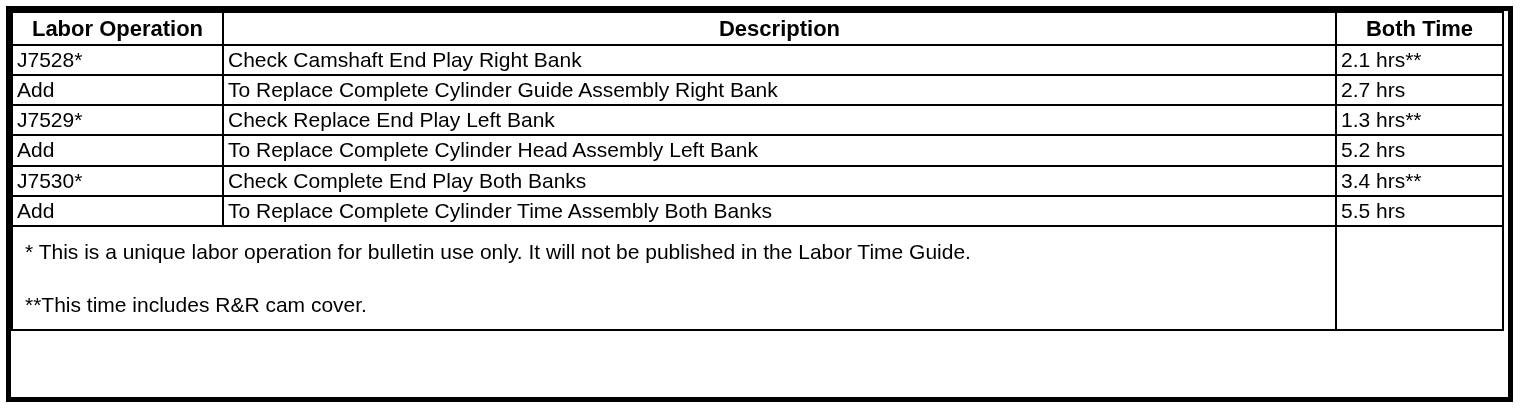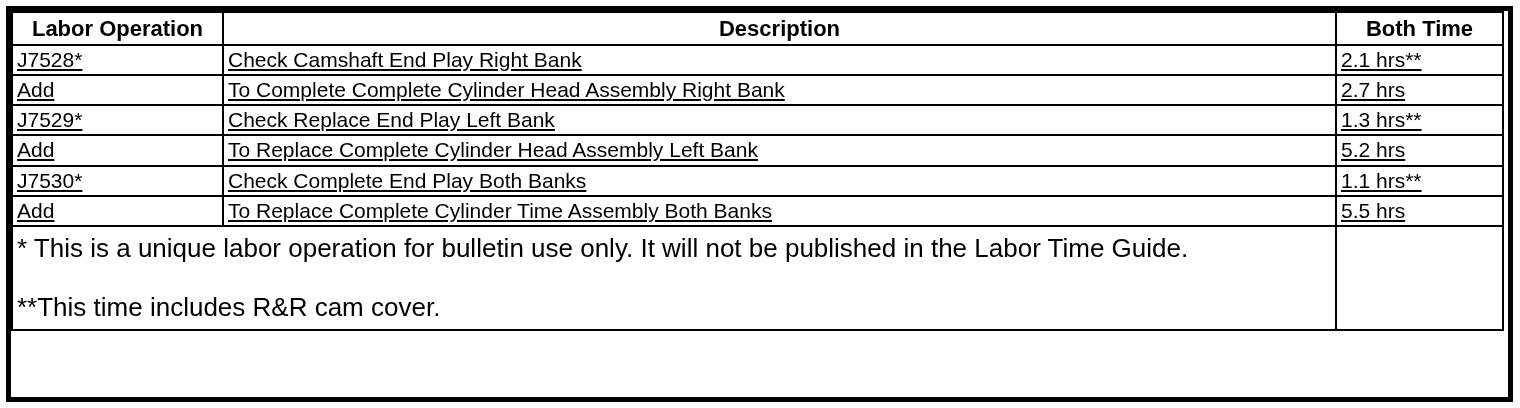--- a/index.html
+++ b/index.html
@@ -42,32 +42,31 @@
     overflow: hidden;
     white-space: nowrap;
   }
   table.labor-table thead th {
     font-weight: bold;
     font-size: 22px;
     height: 33px;
   }
   table.labor-table tbody td {
     height: 20px;
-    text-decoration: underline;
   }
   td.footnotes-cell {
     text-align: left;
     vertical-align: top;
     height: 104px;
     padding: 13px 8px 8px 7px;
     white-space: normal;
   }
   td.footnotes-cell p {
-    margin: 0;
-    font-size: 26px;
+    margin: 8px;
+    font-size: 21px;
     line-height: 1.2;
   }
   td.footnotes-cell p + p {
     margin-top: 28px;
   }
   td.empty-cell {
     height: 104px;
   }
 </style>
 </head>
@@ -88,37 +87,37 @@
       </tr>
     </thead>
     <tbody>
       <tr>
         <td>J7528*</td>
         <td>Check Camshaft End Play Right Bank</td>
         <td>2.1 hrs**</td>
       </tr>
       <tr>
         <td>Add</td>
-        <td>To Complete Complete Cylinder Head Assembly Right Bank</td>
+        <td>To Replace Complete Cylinder Guide Assembly Right Bank</td>
         <td>2.7 hrs</td>
       </tr>
       <tr>
         <td>J7529*</td>
         <td>Check Replace End Play Left Bank</td>
         <td>1.3 hrs**</td>
       </tr>
       <tr>
         <td>Add</td>
         <td>To Replace Complete Cylinder Head Assembly Left Bank</td>
         <td>5.2 hrs</td>
       </tr>
       <tr>
         <td>J7530*</td>
         <td>Check Complete End Play Both Banks</td>
-        <td>1.1 hrs**</td>
+        <td>3.4 hrs**</td>
       </tr>
       <tr>
         <td>Add</td>
         <td>To Replace Complete Cylinder Time Assembly Both Banks</td>
         <td>5.5 hrs</td>
       </tr>
     </tbody>
     <tfoot>
       <tr>
         <td class="footnotes-cell" colspan="2">

